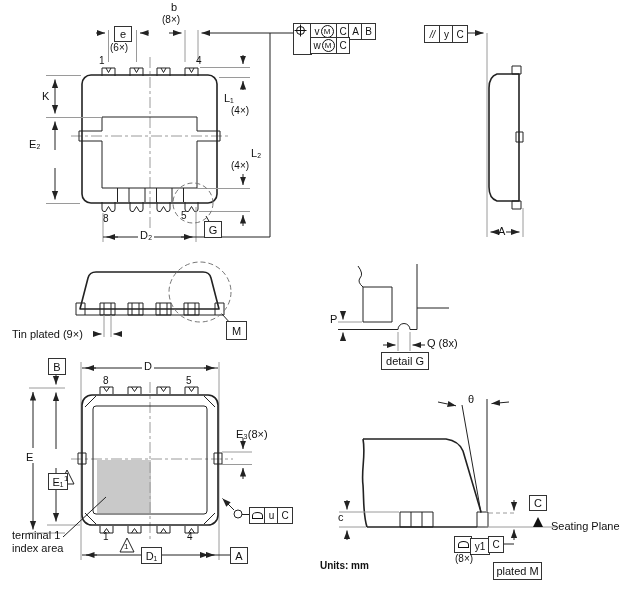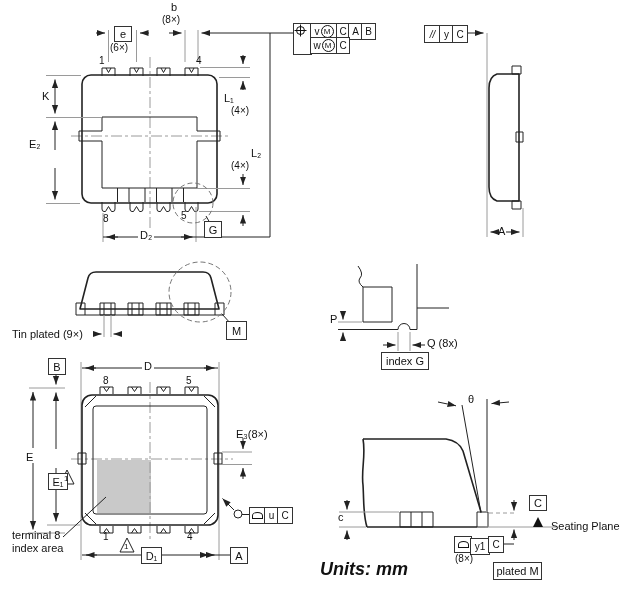--- a/index.html
+++ b/index.html
@@ -17,21 +17,21 @@
   .wbg{background:#fff;padding:0 2px;}
   .bx{position:absolute;border:1px solid #333;background:#fff;display:flex;
       align-items:center;justify-content:center;font-size:11px;}
   .cell{position:absolute;border:1px solid #333;background:#fff;display:flex;
         align-items:center;justify-content:center;font-size:10px;gap:1px;}
   .circM{display:inline-flex;align-items:center;justify-content:center;
          width:11px;height:11px;border:1px solid #111;border-radius:50%;
          font-size:8px;line-height:1;}
   .profsym{width:9px;height:5px;border:1px solid #111;border-bottom:1px solid #111;
            border-radius:9px 9px 0 0 / 6px 6px 0 0;}
-  .bold13{font-size:18px;font-weight:bold;font-style:italic;}
+  .bold13{font-size:10px;font-weight:bold;}
   .tiny{position:absolute;font-size:8px;line-height:1;}
 </style>
 </head>
 <body>
 
 <div id="canvas">
 
 <svg width="624" height="590" viewBox="0 0 624 590">
   <defs>
     <marker id="ah" markerWidth="9" markerHeight="8" refX="8.5" refY="3.5" orient="auto" markerUnits="userSpaceOnUse">
@@ -280,32 +280,32 @@
     <div class="cell" style="left:28px;top:0;width:14px;height:16px">C</div>
   </div>
 
   <div class="lb" style="left:498px;top:225px">A</div>
 
   <div class="lb" style="left:12px;top:328px">Tin plated (9×)</div>
   <div class="bx" style="left:226px;top:321px;width:19px;height:17px">M</div>
 
   <div class="lb" style="left:330px;top:313px">P</div>
   <div class="lb" style="left:427px;top:337px">Q (8x)</div>
-  <div class="bx" style="left:381px;top:352px;width:46px;height:16px">index G</div>
+  <div class="bx" style="left:381px;top:352px;width:46px;height:16px">detail G</div>
 
   <div class="bx" style="left:48px;top:358px;width:16px;height:15px">B</div>
   <div class="lb wbg" style="left:142px;top:360px">D</div>
   <div class="lb sm" style="left:103px;top:375px">8</div>
   <div class="lb sm" style="left:186px;top:375px">5</div>
   <div class="lb" style="left:236px;top:428px">E₃(8×)</div>
   <div class="lb wbg" style="left:24px;top:451px">E</div>
   <div class="bx" style="left:48px;top:473px;width:18px;height:15px">E₁</div>
   <div class="tiny" style="left:64px;top:475px">1</div>
   <div class="tiny" style="left:124px;top:543px">1</div>
-  <div class="lb" style="left:12px;top:529px">terminal 8</div>
+  <div class="lb" style="left:12px;top:529px">terminal 1</div>
   <div class="lb" style="left:12px;top:542px">index area</div>
   <div class="lb sm" style="left:103px;top:531px">1</div>
   <div class="lb sm" style="left:187px;top:531px">4</div>
   <div class="bx" style="left:141px;top:547px;width:19px;height:15px">D₁</div>
   <div class="bx" style="left:230px;top:547px;width:16px;height:15px">A</div>
 
   <div style="position:absolute;left:249px;top:507px">
     <div class="cell" style="left:0;top:0;width:15px;height:15px">
         <span class="profsym"></span>
       </div>

